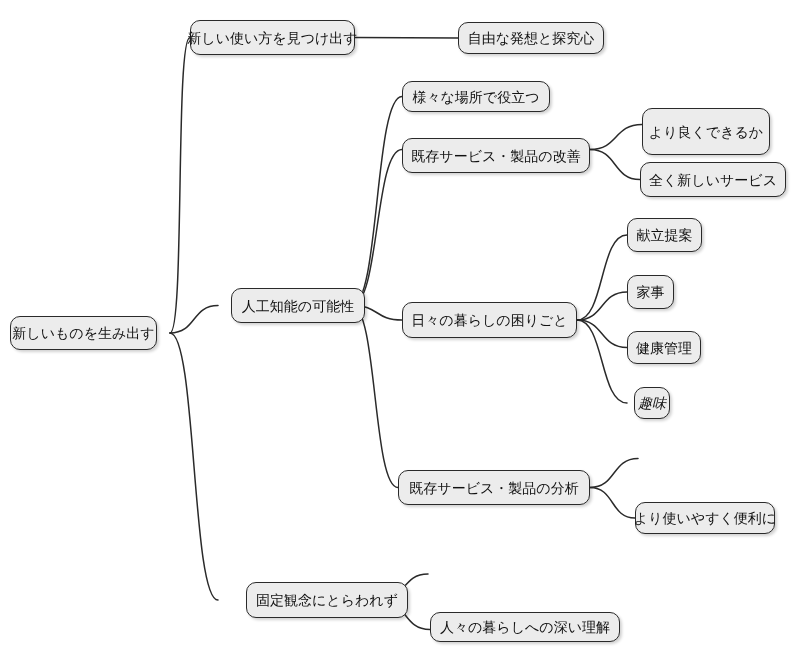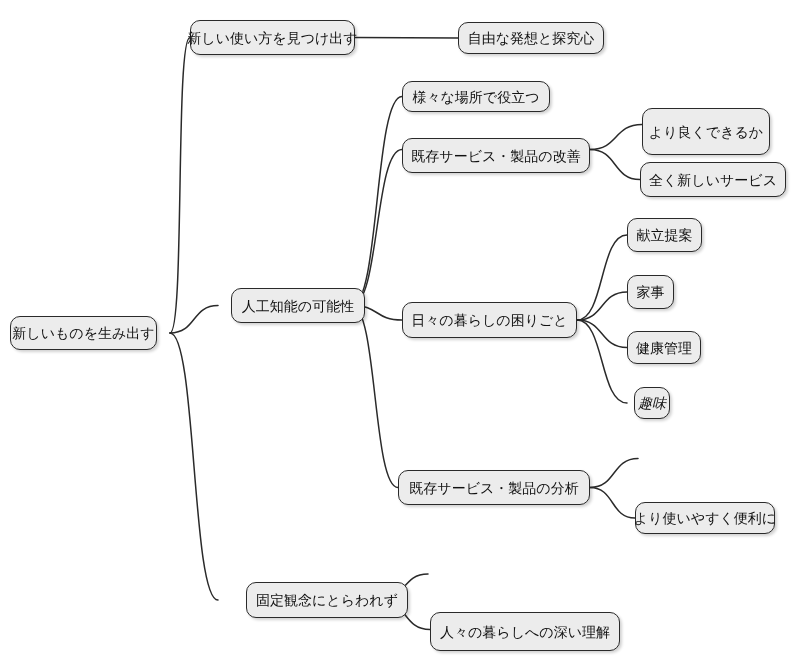--- a/index.html
+++ b/index.html
@@ -87,15 +87,15 @@
       <div class="node" style="left: 642px; top: 108px; width: 128px; height: 47px;">より良くできるか</div>
       <div class="node" style="left: 640px; top: 162px; width: 146px; height: 35px;">全く新しいサービス</div>
       <div class="node" style="left: 402px; top: 302px; width: 175px; height: 36px;">日々の暮らしの困りごと</div>
       <div class="node" style="left: 627px; top: 218px; width: 75px; height: 34px;">献立提案</div>
       <div class="node" style="left: 627px; top: 275px; width: 47px; height: 34px;">家事</div>
       <div class="node" style="left: 627px; top: 331px; width: 74px; height: 33px;">健康管理</div>
       <div class="node" style="left: 634px; top: 387px; width: 36px; height: 32px; font-style: italic;">趣味</div>
       <div class="node" style="left: 398px; top: 470px; width: 192px; height: 35px;">既存サービス・製品の分析</div>
       <div class="node" style="left: 635px; top: 502px; width: 140px; height: 32px;">より使いやすく便利に</div>
       <div class="node" style="left: 218px; top: 582px; width: 162px; height: 36px; margin-left: 28px;">固定観念にとらわれず</div>
-      <div class="node" style="left: 430px; top: 612px; width: 190px; height: 39px;">人々の暮らしへの深い理解</div>
+      <div class="node" style="left: 430px; top: 612px; width: 190px; height: 30px;">人々の暮らしへの深い理解</div>
     </div>
 </div>
 
 </body></html>

